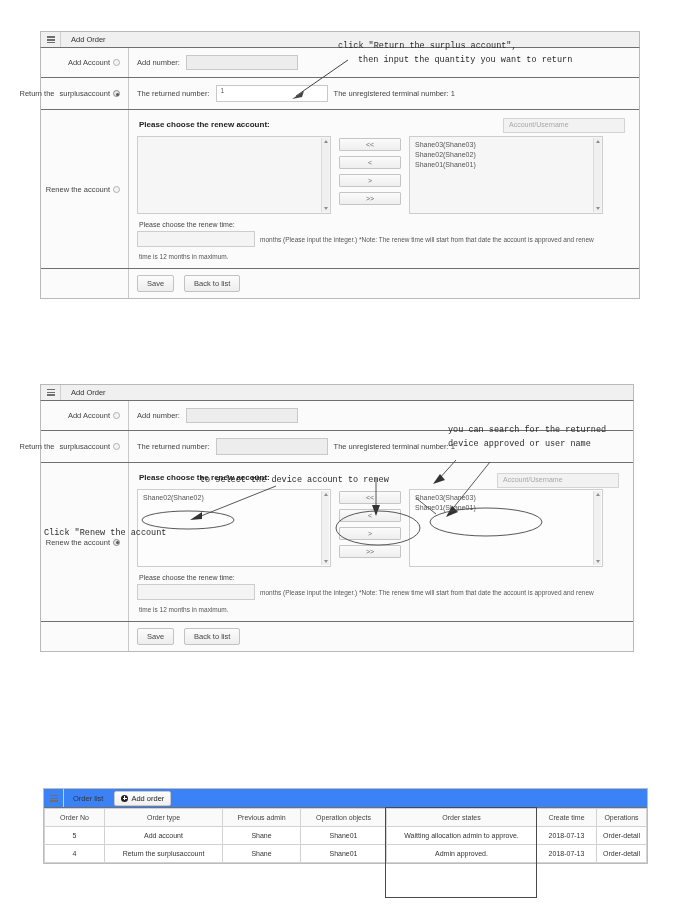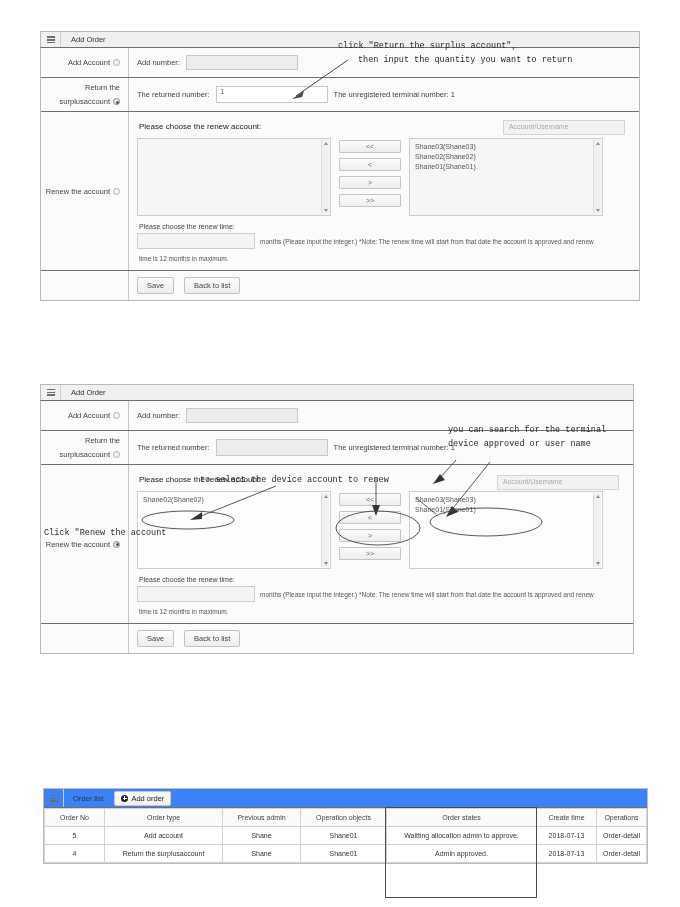--- a/index.html
+++ b/index.html
@@ -44,21 +44,21 @@
   .frow { display: flex; border-bottom: 1px solid #6f6f6f; background: #fbfbfb; }
   .frow.last { border-bottom: none; }
   .fleft {
     width: 88px; flex: none;
     border-right: 1px solid #c9c9c9;
     display: flex; align-items: center; justify-content: flex-end;
     padding: 5px 8px 5px 4px;
     font-size: 7.5px; color: #444; text-align: right;
     background: #fbfbfb;
   }
-  .fleft .stack { display: flex; flex-direction: column; align-items: flex-end; gap: 5px; }
+  .fleft .stack { display: flex; flex-direction: row; align-items: flex-end; gap: 5px; }
   .fleft .line { display: flex; align-items: center; gap: 3px; white-space: nowrap; }
   .fright { flex: 1; padding: 7px 8px; display: flex; align-items: center; gap: 6px; }
 
   .radio {
     width: 7px; height: 7px; border-radius: 50%;
     border: 1px solid #b0b0b0; background: #f4f4f4; flex: none;
     display: inline-block; position: relative;
   }
   .radio.on { border-color: #8a8a8a; background: #e8e8e8; }
   .radio.on::after {
@@ -72,21 +72,21 @@
     height: 15px; font-size: 7px; color: #444;
     padding: 0 4px; display: flex; align-items: flex-start;
     font-family: "Liberation Sans", sans-serif;
   }
   .ipt.white { background: #ffffff; }
   .ipt.white span { padding-top: 1px; }
   .ipt span { font-size: 6.5px; color: #555; }
 
   
   .renew-body { flex: 1; padding: 8px 8px 0 8px; }
-  .renew-title { font-size: 8px; font-weight: normal; color: #222; margin: 2px 0 7px 2px; }
+  .renew-title { font-size: 8px; font-weight: bold; color: #222; margin: 2px 0 7px 2px; }
   .search-ipt {
     position: absolute; right: 14px; top: 8px;
     width: 122px; height: 15px;
     border: 1px solid #d4d4d4; background: #f2f2f2;
     font-size: 7px; color: #a8a8a8; padding: 2px 0 0 5px;
   }
   .dual { display: flex; gap: 0; align-items: flex-start; }
   .listbox {
     width: 194px; height: 78px;
     border: 1px solid #cdcdcd; background: #f6f6f6;
@@ -347,21 +347,21 @@
 
     <div class="frow last">
       <div class="fleft"></div>
       <div class="btnbar">
         <div class="btn">Save</div>
         <div class="btn">Back to list</div>
       </div>
     </div>
   </div>
 
-  <div class="anno" style="left:448px; top:424px;">you can search for the terminal</div>
+  <div class="anno" style="left:448px; top:424px;">you can search for the returned</div>
   <div class="anno" style="left:448px; top:438px;">device approved or user name</div>
   <div class="anno" style="left:200px; top:474px;">to select the device account to renew</div>
   <div class="anno" style="left:44px; top:527px;">Click "Renew the account</div>
 
   <svg class="ink" style="left:120px; top:450px;" width="530" height="110">
 
     <line x1="156" y1="36" x2="76" y2="68" stroke="#444" stroke-width="0.9"></line>
     <polygon points="70,70 82,62 82,69" fill="#333"></polygon>
 
     <ellipse cx="68" cy="70" rx="46" ry="9" fill="none" stroke="#444" stroke-width="0.9"></ellipse>

